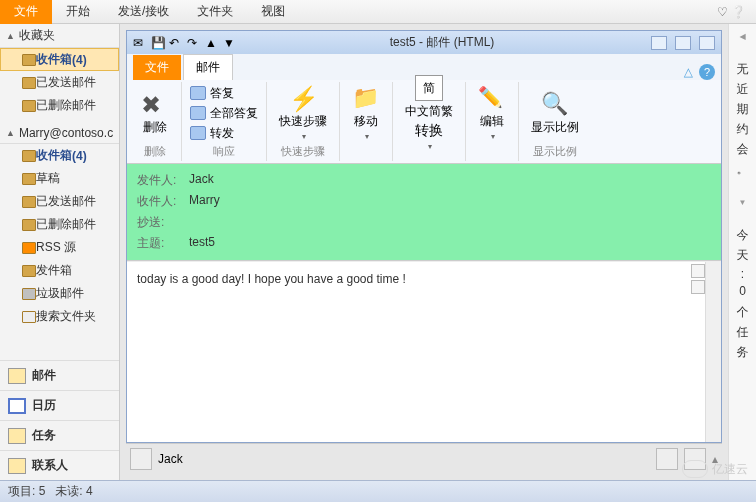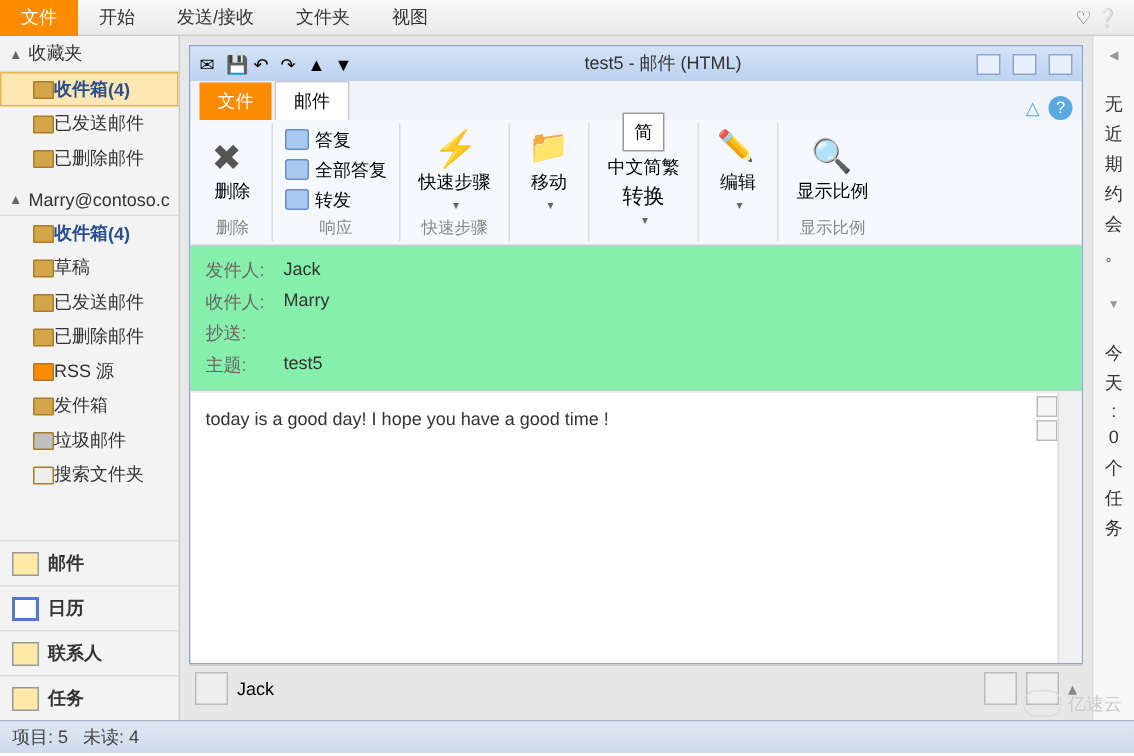--- a/index.html
+++ b/index.html
@@ -164,26 +164,26 @@
     <div class="nav-bottom">
       <div class="bitem">
           <span class="bic mail"></span>
           <span>邮件</span>
         </div>
       <div class="bitem">
           <span class="bic cal"></span>
           <span>日历</span>
         </div>
       <div class="bitem">
+          <span class="bic task"></span>
+          <span>任务</span>
+        </div>
+      <div class="bitem">
           <span class="bic pep"></span>
           <span>联系人</span>
-        </div>
-      <div class="bitem">
-          <span class="bic task"></span>
-          <span>任务</span>
         </div>
     </div>
   </div>
 
   <div class="reading">
     <div class="msg-win">
       <div class="msg-title">
         <span class="q">✉</span>
         <span class="q">💾</span>
         <span class="q">↶</span>

